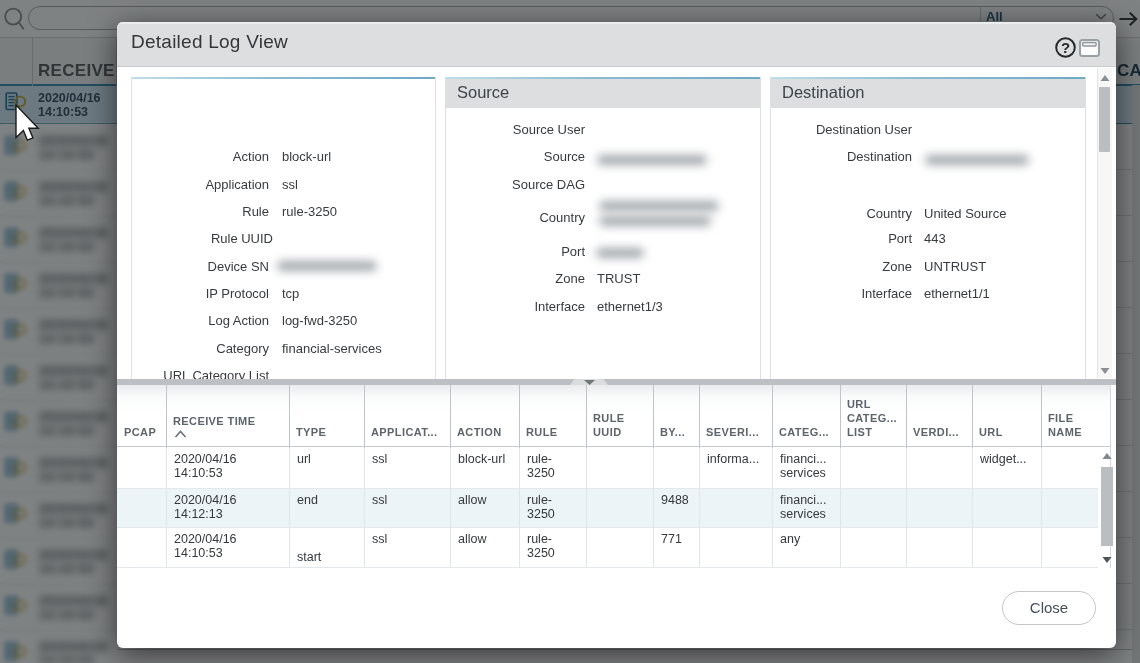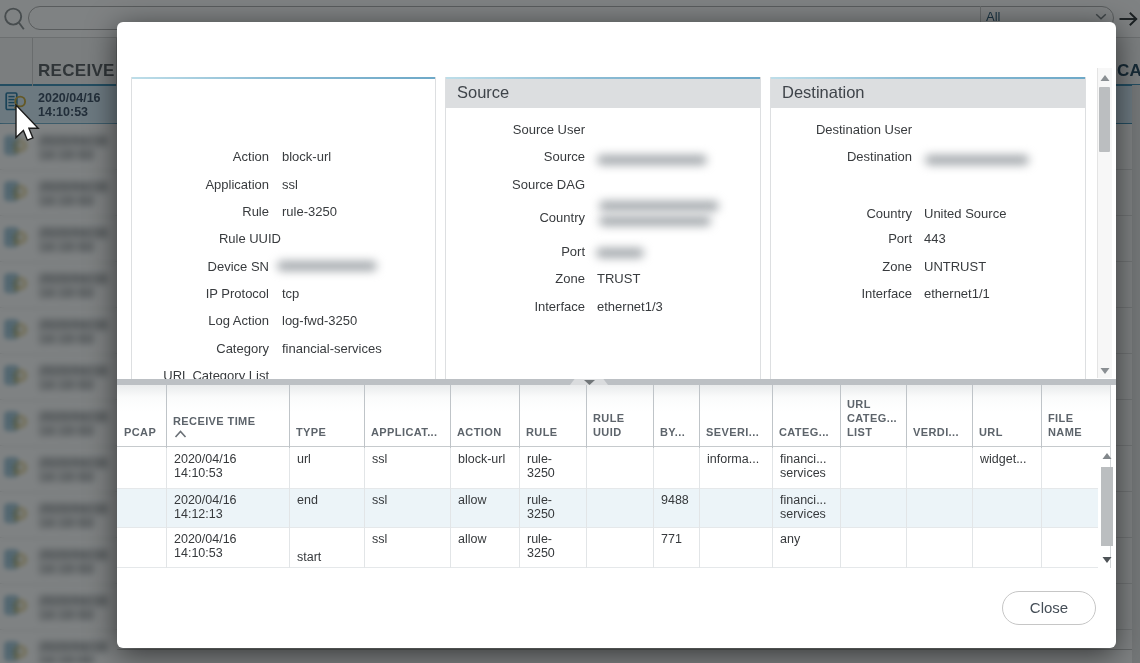--- a/index.html
+++ b/index.html
@@ -5,21 +5,21 @@
 * { margin:0; padding:0; box-sizing:border-box; }
 html,body { width:1140px; height:663px; overflow:hidden; background:#fff;
   font-family:"Liberation Sans", sans-serif; }
 #app { position:relative; width:1140px; height:663px; overflow:hidden; }
 .abs { position:absolute; }
 
 #bg { position:absolute; inset:0; background:#fff; }
 #topbar { position:absolute; left:0; top:0; width:1140px; height:38px; background:#fff; border-bottom:1px solid #d9d9d9; }
 #searchpill { position:absolute; left:28px; top:6px; width:1086px; height:24px; border:1px solid #b2b2b2; border-radius:12.5px; background:#fff; }
 #allsep { position:absolute; left:980px; top:6px; width:1px; height:24px; background:#cfcfcf; }
-#alltext { position:absolute; left:986px; top:9px; font-size:13px; color:#33607c; }
+#alltext { position:absolute; left:986px; top:9px; font-size:13px; color:#33607c;font-weight:bold; }
 #bgheader { position:absolute; left:0; top:38px; width:1140px; height:48px; background:#f6f6f6; border-bottom:2px solid #4695bb; }
 .bgcolsep { position:absolute; top:38px; height:48px; width:1px; background:#d2d2d2; }
 .bghdtext { position:absolute; top:61px; font-size:17px; font-weight:bold; color:#5f6468; letter-spacing:.3px; }
 #selrow { position:absolute; left:0; top:86px; width:1140px; height:39px; background:#d8edf8; border-bottom:2px solid #4695bb; }
 .bgrow { position:absolute; left:0; width:1140px; height:46px; border-bottom:1px solid #e2e2e2; }
 .blurtxt { position:absolute; filter:blur(3px); color:#434a4f; font-size:12.5px; font-weight:bold; line-height:13.5px; }
 #bgrowsL { position:absolute; left:0; top:125px; width:117px; height:539px; overflow:hidden; filter:blur(2.6px); }
 #bgrowsL .bgrow { width:130px; }
 #bgscroll { position:absolute; left:1132px; top:85px; width:8px; height:578px; background:#e8e8e8; }
 
@@ -259,36 +259,47 @@
    </div>
   </div>
   </div>
   <div id="bgscroll"></div>
  </div>
  <div id="overlay"></div>
  <svg id="cursor" class="abs" style="left:14px;top:104px;z-index:50" width="28" height="42" viewBox="0 0 28 42">
     <polygon points="2,1 2,33.5 9.4,26.4 13.4,36.2 18.9,33.9 14.9,24.3 24.2,24.3" fill="#ffffff" stroke="#1c1c1c" stroke-width="1.4"></polygon>
   </svg>
  <div id="modal">
+  <div id="mtitle">
+   <div class="t">Detailed Log View</div>
+   <svg class="abs" style="left:938px;top:13px" width="21" height="21" viewBox="0 0 21 21">
+        <circle cx="10.5" cy="10.5" r="9.3" fill="none" stroke="#272a2c" stroke-width="2"></circle>
+        <text x="10.5" y="16" font-size="15" font-weight="bold" fill="#272a2c" text-anchor="middle" font-family="Liberation Sans">?</text>
+      </svg>
+   <svg class="abs" style="left:962px;top:15px" width="21" height="18" viewBox="0 0 21 18">
+        <rect x="1" y="1" width="19" height="16" rx="2.5" fill="#fbfbfb" stroke="#9aa1a4" stroke-width="2"></rect>
+        <rect x="3.6" y="3.6" width="13.5" height="3.4" rx="1" fill="#f2f2f2" stroke="#8f979a" stroke-width="1.5"></rect>
+      </svg>
+  </div>
   <div class="panel" id="pgen" style="left:14px;width:305px">
       <div class="pblue"></div>
    <div class="prow" style="left:0;top:72px;width:100%">
         <span class="plabel" style="left:0;width:137px">Action</span>
         <span class="pvalue" style="left:150px">block-url</span>
       </div>
    <div class="prow" style="left:0;top:100px;width:100%">
         <span class="plabel" style="left:0;width:137px">Application</span>
         <span class="pvalue" style="left:150px">ssl</span>
       </div>
    <div class="prow" style="left:0;top:127px;width:100%">
         <span class="plabel" style="left:0;width:137px">Rule</span>
         <span class="pvalue" style="left:150px">rule-3250</span>
       </div>
    <div class="prow" style="left:0;top:154px;width:100%">
-        <span class="plabel" style="left:12px;width:137px">Rule UUID</span>
+        <span class="plabel" style="left:4px;width:137px">Rule UUID</span>
       </div>
    <div class="prow" style="left:0;top:182px;width:100%">
         <span class="plabel" style="left:0;width:137px">Device SN</span>
       </div>
    <div class="prow" style="left:0;top:209px;width:100%">
         <span class="plabel" style="left:0;width:137px">IP Protocol</span>
         <span class="pvalue" style="left:150px">tcp</span>
       </div>
    <div class="prow" style="left:0;top:236px;width:100%">
         <span class="plabel" style="left:0;width:137px">Log Action</span>

